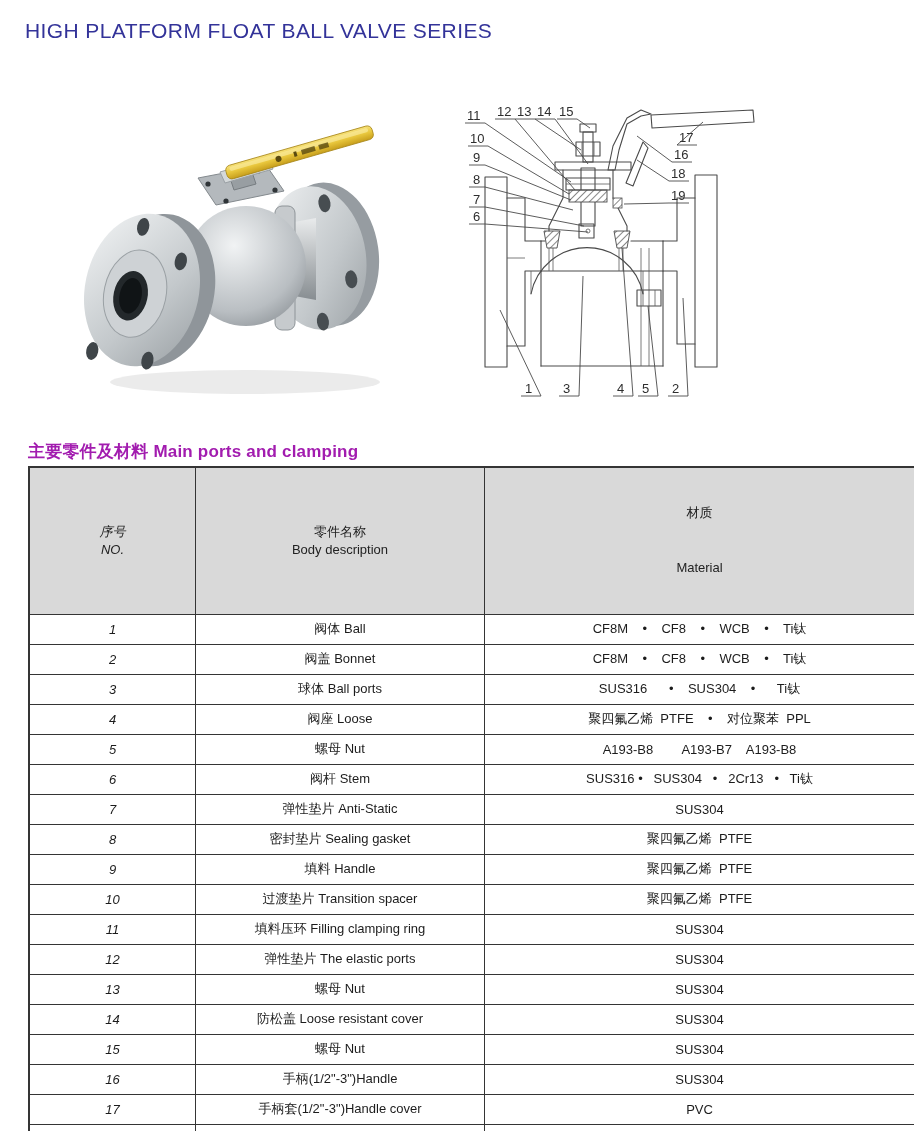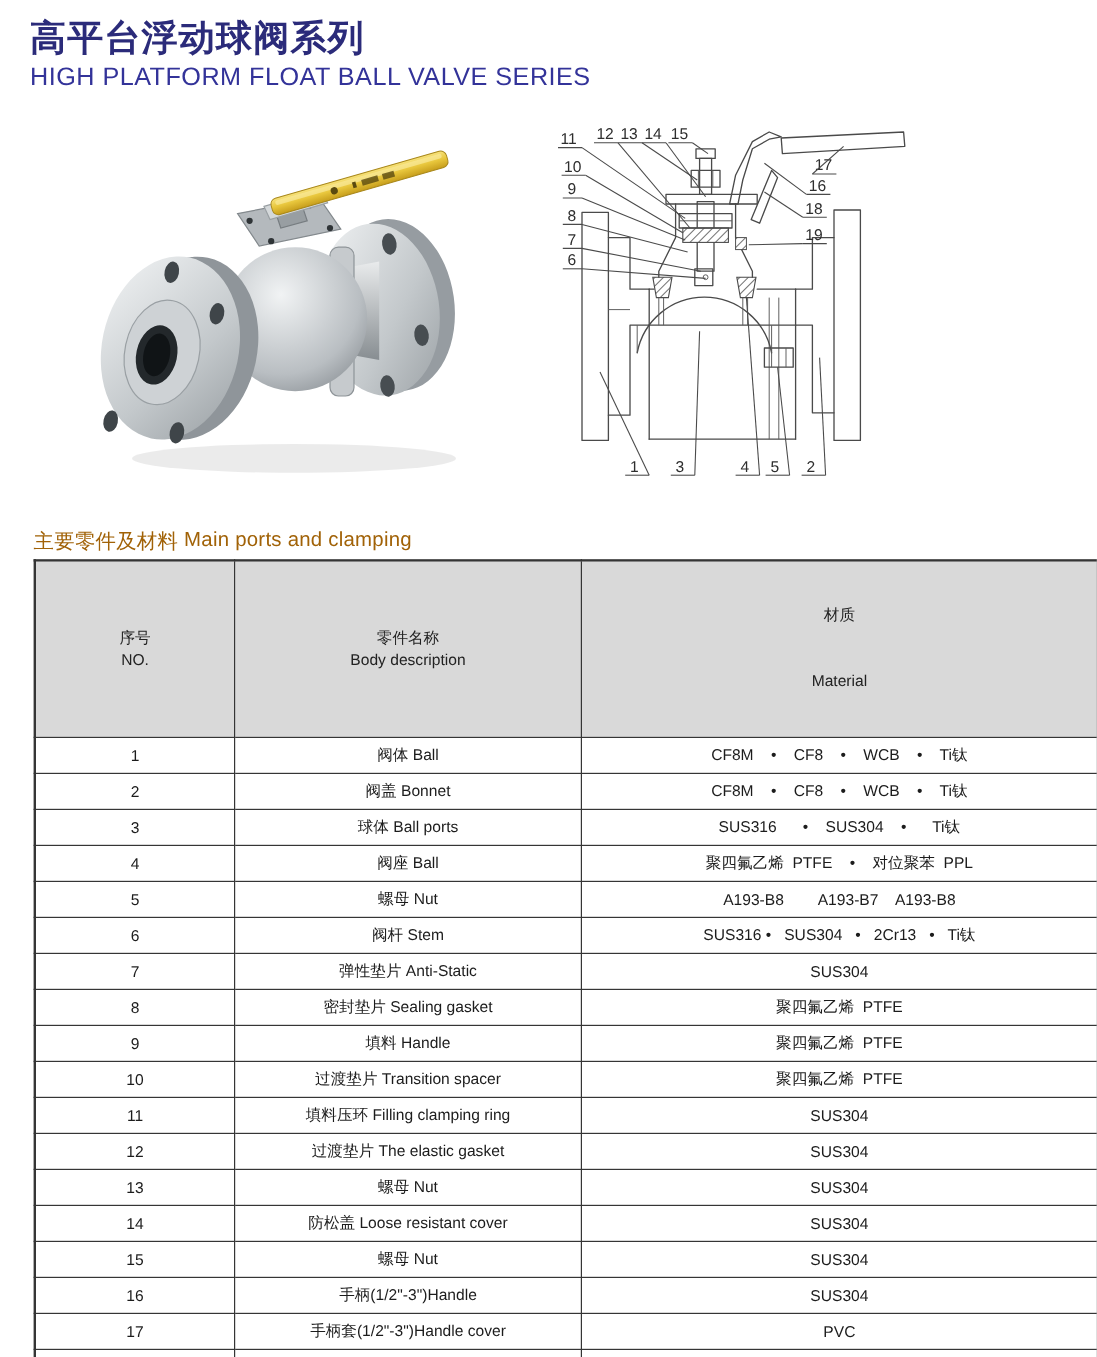--- a/index.html
+++ b/index.html
@@ -21,47 +21,46 @@
   
   .photo-wrap{position:absolute;left:70px;top:108px;width:350px;height:292px;}
   .diagram-wrap{position:absolute;left:445px;top:98px;width:462px;height:302px;}
   svg{display:block;}
   .dline{stroke:#4a4a4a;stroke-width:1.1;fill:none;stroke-linejoin:round;stroke-linecap:round;}
   .dthin{stroke:#5a5a5a;stroke-width:0.8;fill:none;}
   .callout-text{font-family:"Liberation Sans",sans-serif;font-size:13px;fill:#2e2e2e;}
   .leader{stroke:#4a4a4a;stroke-width:0.9;fill:none;}
   
   .section-heading{
-    position:absolute;left:28px;top:440px;font-weight:normal;font-size:17px;color:#a16207;
-    display:flex;align-items:flex-start;gap:5px;letter-spacing:0.2px;
+    position:absolute;left:28px;top:440px;font-weight:bold;font-size:17px;color:#a21caf;
+    display:flex;align-items:center;gap:5px;letter-spacing:0.2px;
   }
   
   .parts-table{
     position:absolute;left:28px;top:466px;width:858px;
     border-collapse:collapse;table-layout:fixed;
     border:2px solid #353535;
   }
   .parts-table th,.parts-table td{
     border:1px solid #353535;text-align:center;vertical-align:middle;
     padding:0 4px;overflow:hidden;
   }
   .parts-table thead th{
     background:#d9d9d9;font-weight:normal;font-size:13px;line-height:1.4;
     height:46px;color:#222;
   }
   .parts-table td{height:29px;font-size:13px;color:#1c1c1c;}
-  .col-no{width:157px;}
+  .col-no{width:157px;font-style:italic;}
   .col-part{width:280px;}
   .col-material{width:421px;white-space:pre;}
 </style>
 </head>
 <body>
 
 <div class="title-block">
-  <div class="title-zh">高平台浮动球阀系列</div>
   <div class="title-en">HIGH PLATFORM FLOAT BALL VALVE SERIES</div>
 </div>
 
 <div class="photo-wrap">
   <svg width="350" height="292" viewBox="0 0 350 292">
     <defs>
       <linearGradient id="faceGrad" x1="0" y1="0" x2="1" y2="1">
         <stop offset="0" stop-color="#f2f4f5"></stop>
           <stop offset="0.6" stop-color="#c3c8cb"></stop>
           <stop offset="1" stop-color="#9aa0a4"></stop>
@@ -299,21 +298,21 @@
         <td class="col-part">阀盖 Bonnet</td>
         <td class="col-material">CF8M    •    CF8    •    WCB    •    Ti钛</td>
       </tr>
       <tr>
         <td class="col-no">3</td>
         <td class="col-part">球体 Ball ports</td>
         <td class="col-material">SUS316      •    SUS304    •      Ti钛</td>
       </tr>
       <tr>
         <td class="col-no">4</td>
-        <td class="col-part">阀座 Ball</td>
+        <td class="col-part">阀座 Loose</td>
         <td class="col-material">聚四氟乙烯  PTFE    •    对位聚苯  PPL</td>
       </tr>
       <tr>
         <td class="col-no">5</td>
         <td class="col-part">螺母 Nut</td>
         <td class="col-material">A193-B8        A193-B7    A193-B8</td>
       </tr>
       <tr>
         <td class="col-no">6</td>
         <td class="col-part">阀杆 Stem</td>
@@ -339,21 +338,21 @@
         <td class="col-part">过渡垫片 Transition spacer</td>
         <td class="col-material">聚四氟乙烯  PTFE</td>
       </tr>
       <tr>
         <td class="col-no">11</td>
         <td class="col-part">填料压环 Filling clamping ring</td>
         <td class="col-material">SUS304</td>
       </tr>
       <tr>
         <td class="col-no">12</td>
-        <td class="col-part">过渡垫片 The elastic gasket</td>
+        <td class="col-part">弹性垫片 The elastic ports</td>
         <td class="col-material">SUS304</td>
       </tr>
       <tr>
         <td class="col-no">13</td>
         <td class="col-part">螺母 Nut</td>
         <td class="col-material">SUS304</td>
       </tr>
       <tr>
         <td class="col-no">14</td>
         <td class="col-part">防松盖 Loose resistant cover</td>

